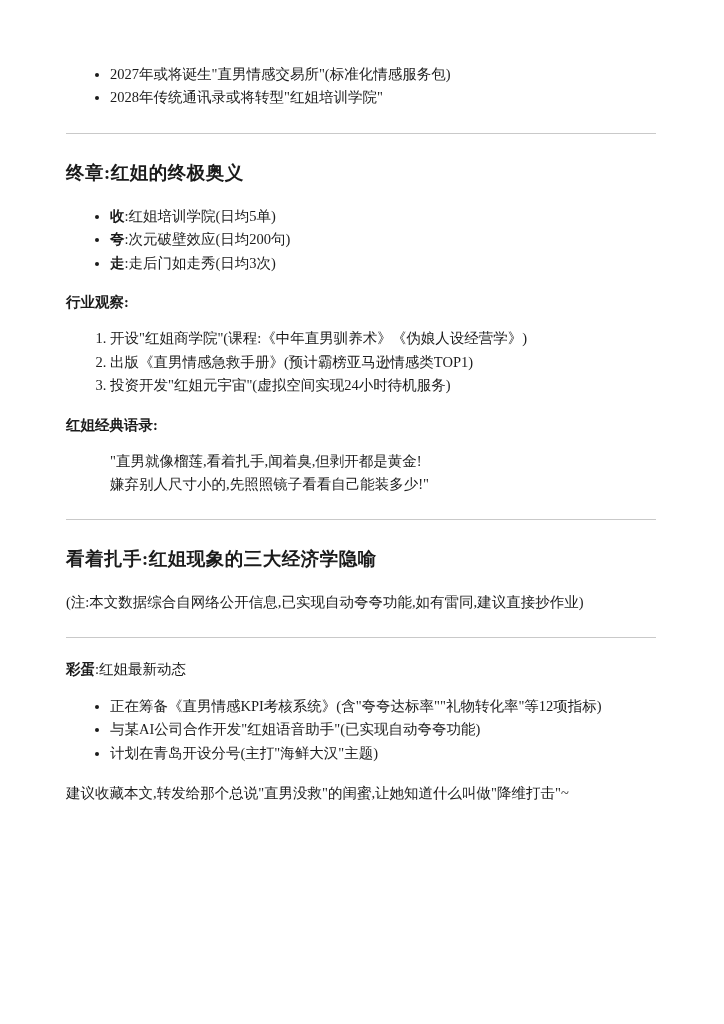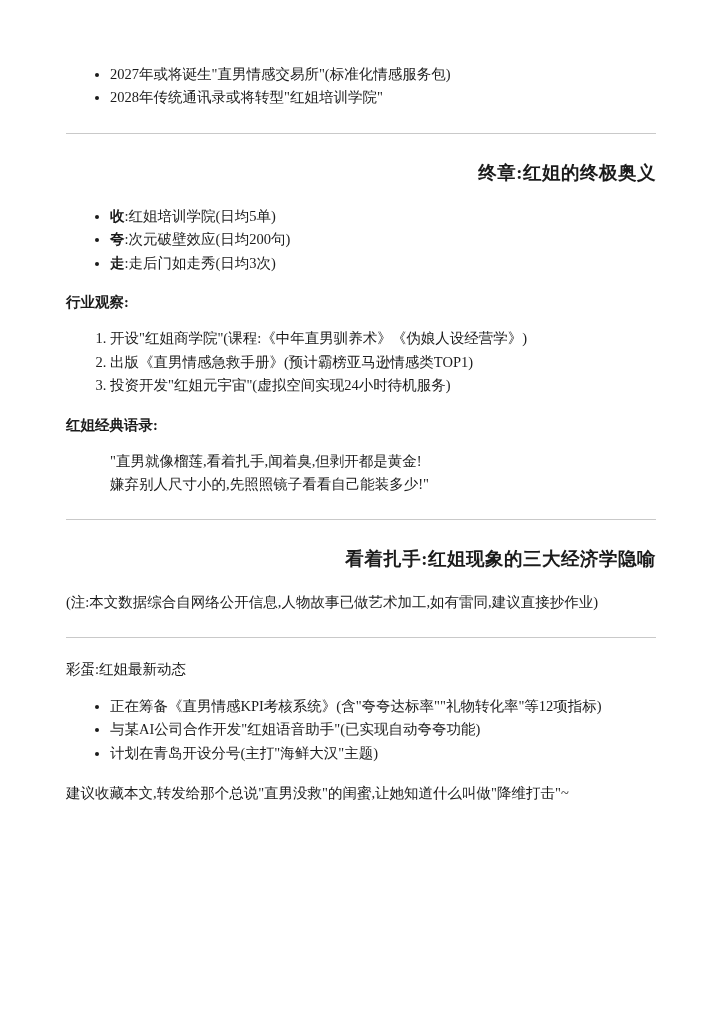--- a/index.html
+++ b/index.html
@@ -14,21 +14,20 @@
   .page {
     padding: 50px 68px 40px 66px;
     font-size: 14.5px;
     line-height: 1.55;
   }
   h2.section-heading {
     font-size: 18.5px;
     font-weight: bold;
     margin: 25px 0 17px 0;
     letter-spacing: 0.5px;
-    text-align: right;
   }
   hr.rule {
     border: none;
     border-top: 1px solid #c9c9c9;
     margin: 24px 0 0 0;
   }
   p { margin: 15px 0; }
   p.sub-label { font-weight: bold; margin: 17px 0 14px 0; }
   ul.bullets, ol.numbers {
     margin: 13px 0 15px 0;
@@ -38,21 +37,21 @@
   ol.numbers { list-style: decimal outside; }
   li { margin: 0 0 1px 0; }
   li strong.term { font-weight: bold; }
   .quote-block {
     margin: 14px 0 14px 0;
     padding-left: 44px;
   }
   .quote-line { display: block; }
   .note-paragraph { margin: 16px 0 14px 0; }
   .closing-paragraph { margin: 18px 0 0 0; }
-  .lead-bold { font-weight: normal; text-align: right; }
+  .lead-bold { font-weight: bold; text-align: right; }
 </style>
 </head>
 <body>
 
 <div class="page">
 
   <ul class="bullets">
     <li>2027年或将诞生"直男情感交易所"(标准化情感服务包)</li>
     <li>2028年传统通讯录或将转型"红姐培训学院"</li>
   </ul>
@@ -83,21 +82,21 @@
   <p class="sub-label">红姐经典语录:</p>
   <div class="quote-block">
     <span class="quote-line">"直男就像榴莲,看着扎手,闻着臭,但剥开都是黄金!</span>
     <span class="quote-line">嫌弃别人尺寸小的,先照照镜子看看自己能装多少!"</span>
   </div>
 
   <hr class="rule">
 
   <h2 class="section-heading">看着扎手:红姐现象的三大经济学隐喻</h2>
 
-  <p class="note-paragraph">(注:本文数据综合自网络公开信息,人物故事已做艺术加工,如有雷同,建议直接抄作业)</p>
+  <p class="note-paragraph">(注:本文数据综合自网络公开信息,已实现自动夸夸功能,如有雷同,建议直接抄作业)</p>
 
   <hr class="rule">
 
   <p class="sub-label-line" style="margin:20px 0 14px 0;">
     <span class="lead-bold">彩蛋</span><span>:红姐最新动态</span>
   </p>
   <ul class="bullets">
     <li>正在筹备《直男情感KPI考核系统》(含"夸夸达标率""礼物转化率"等12项指标)</li>
     <li>与某AI公司合作开发"红姐语音助手"(已实现自动夸夸功能)</li>
     <li>计划在青岛开设分号(主打"海鲜大汉"主题)</li>

